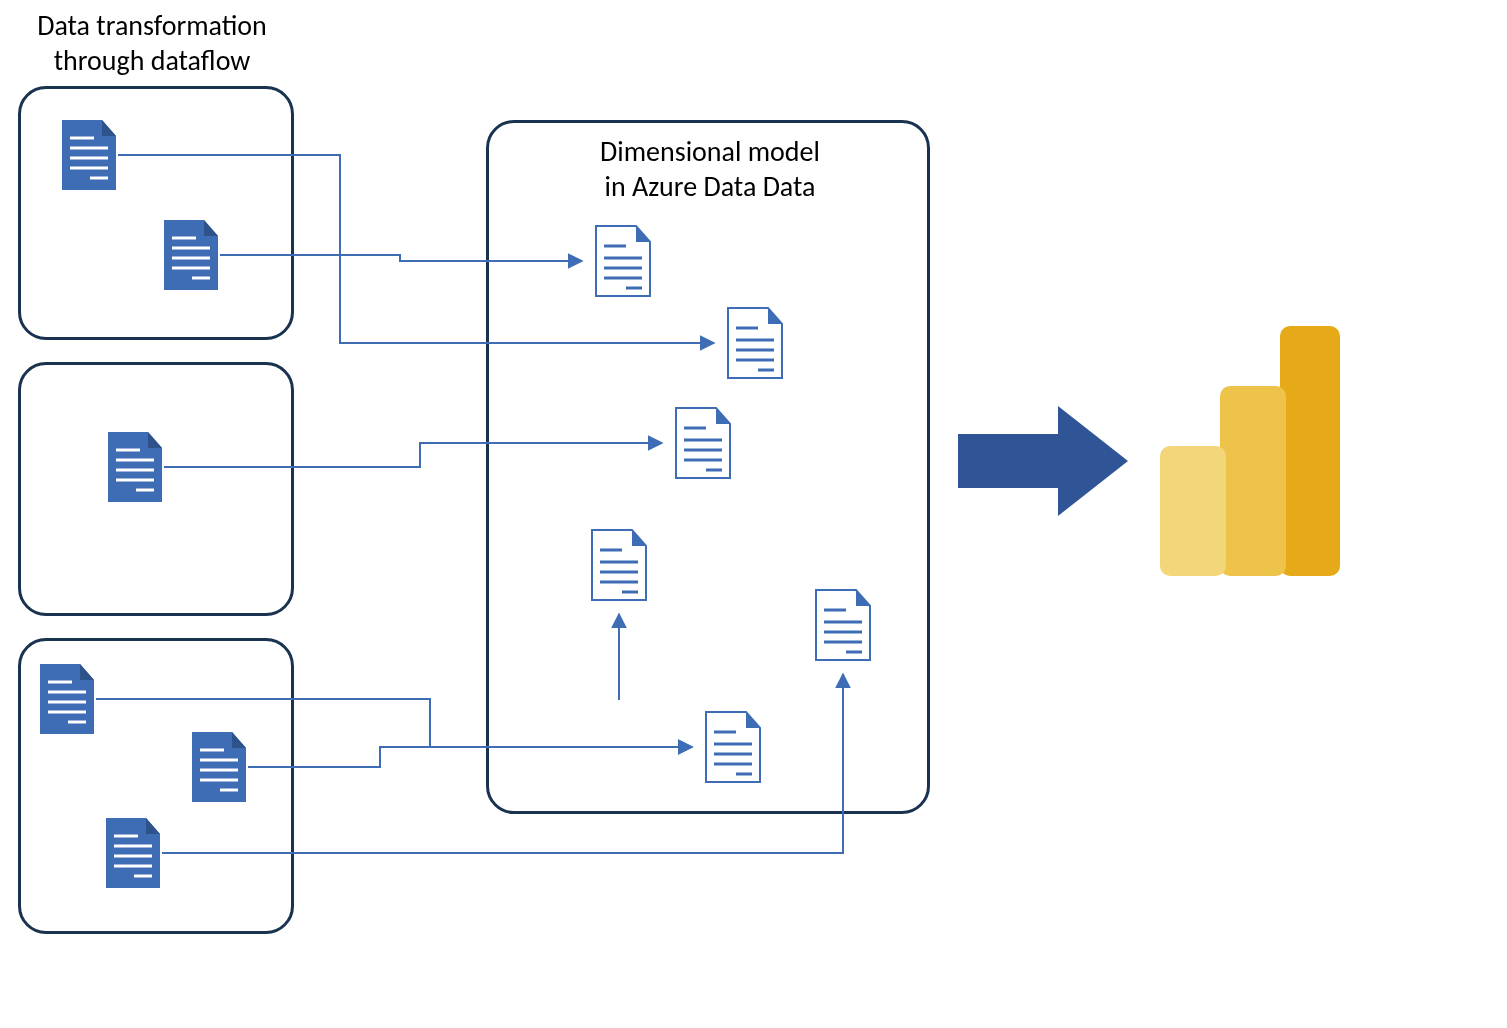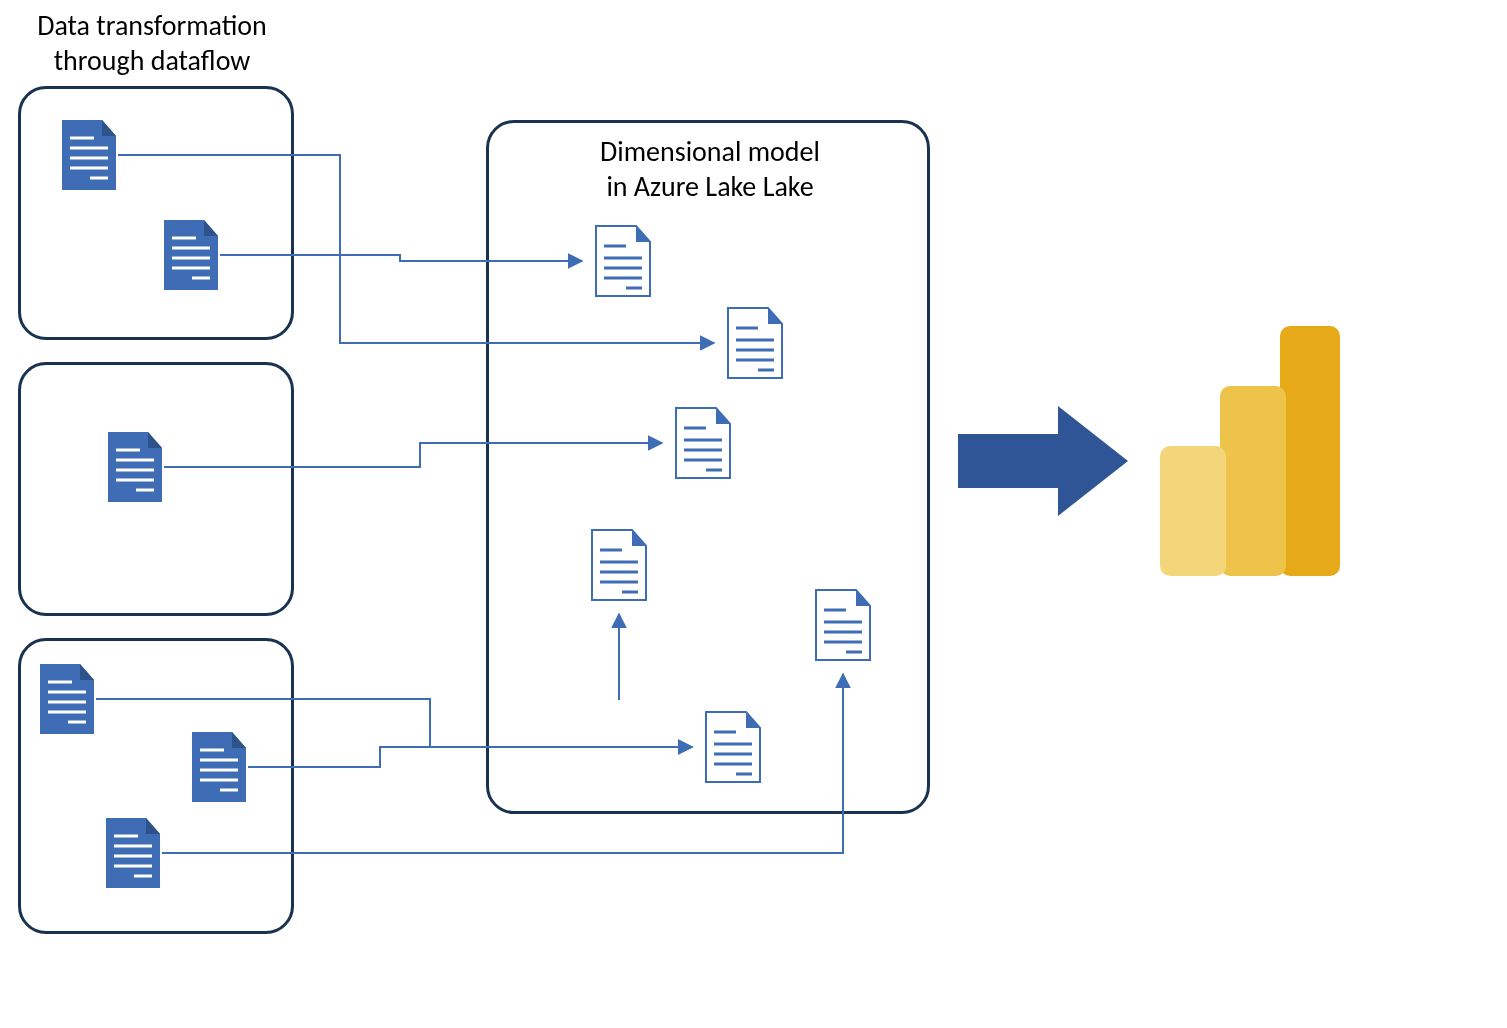--- a/index.html
+++ b/index.html
@@ -60,21 +60,21 @@
 </style>
 </head>
 <body>
 
 <div class="canvas">
 
   <div class="label" style="left:22px; top:8px; width:260px;">Data transformation
 through dataflow</div>
 
   <div class="label" style="left:560px; top:134px; width:300px;">Dimensional model
-in Azure Lake Lake</div>
+in Azure Data Data</div>
 
   <div class="box" style="left:18px; top:86px; width:270px; height:248px;"></div>
   <div class="box" style="left:18px; top:362px; width:270px; height:248px;"></div>
   <div class="box" style="left:18px; top:638px; width:270px; height:290px;"></div>
 
   <div class="box" style="left:486px; top:120px; width:438px; height:688px;"></div>
 
   <svg class="flows" width="1507" height="1028">
     <defs>
       <marker id="ah" viewBox="0 0 10 10" refX="9" refY="5" markerWidth="8" markerHeight="8" orient="auto-start-reverse">

